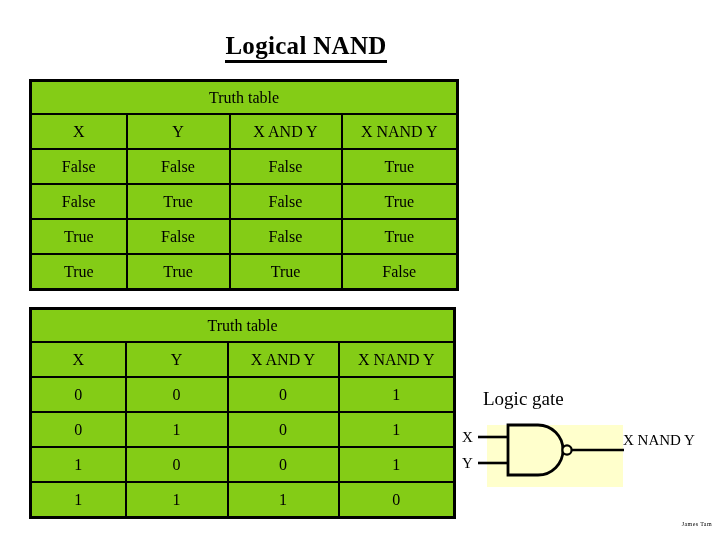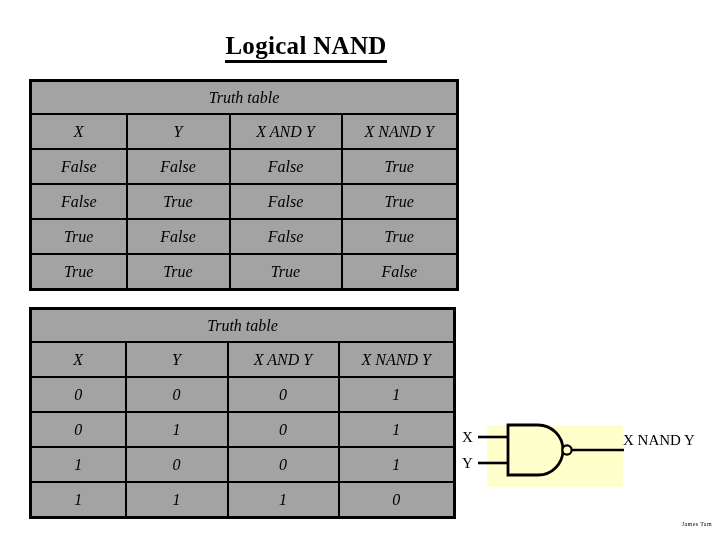--- a/index.html
+++ b/index.html
@@ -29,24 +29,23 @@
   }
   #page-title span.title-text {
     border-bottom: 3px solid #000;
     padding-bottom: 1px;
   }
 
   
   table.truth-table {
     position: absolute;
     border-collapse: collapse;
-    background: #a3a3a3;
+    background: #84cc16;
     border: 3px solid #000;
     table-layout: fixed;
-    font-style: italic;
   }
   table.truth-table td,
   table.truth-table th {
     border: 2px solid #000;
     text-align: center;
     font-weight: normal;
     font-size: 16px;
     padding: 0;
     line-height: 1;
     white-space: nowrap;
@@ -229,20 +228,21 @@
       <td>1</td>
       <td>1</td>
       <td>1</td>
       <td>0</td>
     </tr>
   </tbody>
 </table>
 
 <div id="logic-gate-section">
 
+  <div id="logic-gate-heading">Logic gate</div>
 
   <div id="gate-backdrop" style="background: rgb(255, 255, 204);"></div>
 
   <svg id="gate-svg" width="180" height="80" viewBox="0 0 180 80">
 
     <text class="gate-io-label" x="2" y="24">X</text>
     <text class="gate-io-label" x="2" y="50">Y</text>
 
     <line x1="18" y1="19" x2="48" y2="19" stroke="#000" stroke-width="2.6"></line>
     <line x1="18" y1="45" x2="48" y2="45" stroke="#000" stroke-width="2.6"></line>

